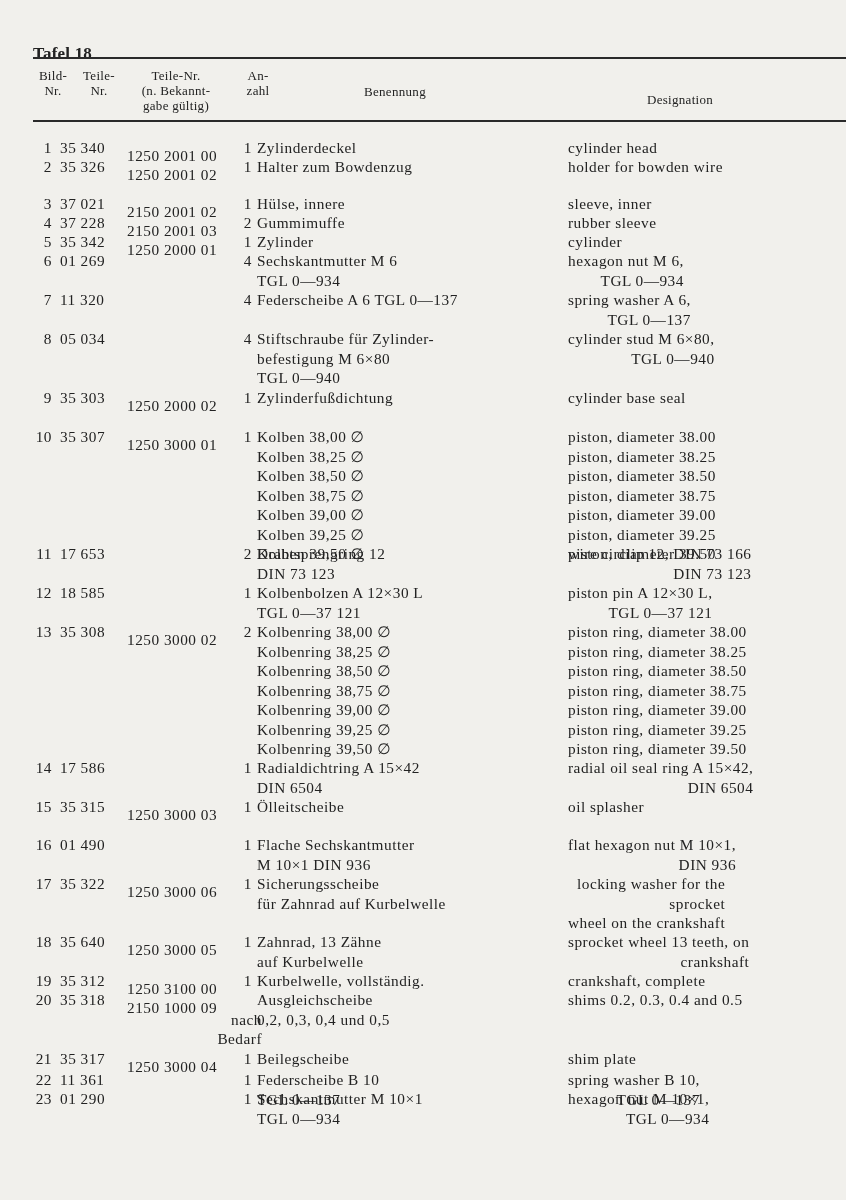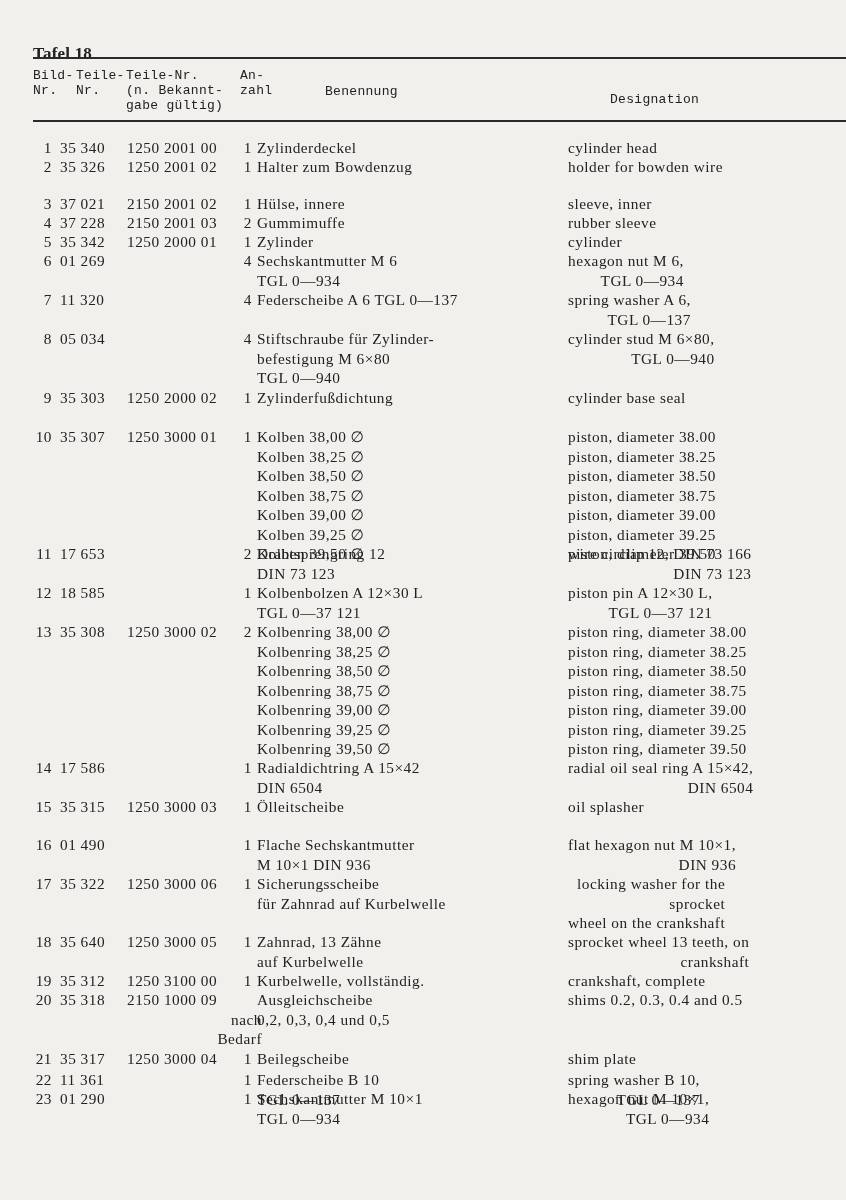--- a/index.html
+++ b/index.html
@@ -25,23 +25,24 @@
       letter-spacing: 0.2px;
       margin-top: 22px;
     }
     .rule {
       position: absolute;
       height: 2px;
       background: #2a2a2a;
     }
     .hdr {
       position: absolute;
-      font-family: Liberation Mono, monospace;
+      font-family: Liberation Serif, serif;
       font-size: 13px;
       line-height: 15px;
+      text-align: center;
       letter-spacing: 0.3px;
     }
     .rows {
       position: absolute;
       left: 0;
       top: 138px;
       width: 846px;
     }
     .row {
       position: relative;
@@ -50,21 +51,21 @@
       font-family: "Liberation Serif", serif;
       letter-spacing: 0.5px;
     }
     .cell {
       position: absolute;
       top: 0;
       white-space: nowrap;
     }
     .c-bild { left: 0; width: 52px; text-align: right; }
     .c-teil { left: 60px; }
-    .c-teil2 { left: 127px; }
+    .c-teil2 { left: 127px; margin-top: 8px; }
     .c-anz { left: 236px; width: 16px; text-align: right; }
     .c-ben { left: 257px; }
     .c-des { left: 568px; text-align: right; }
     .line { display: block; height: 19.5px; }
     .note {
       position: absolute;
       white-space: nowrap;
       text-align: center;
     }
   </style>

